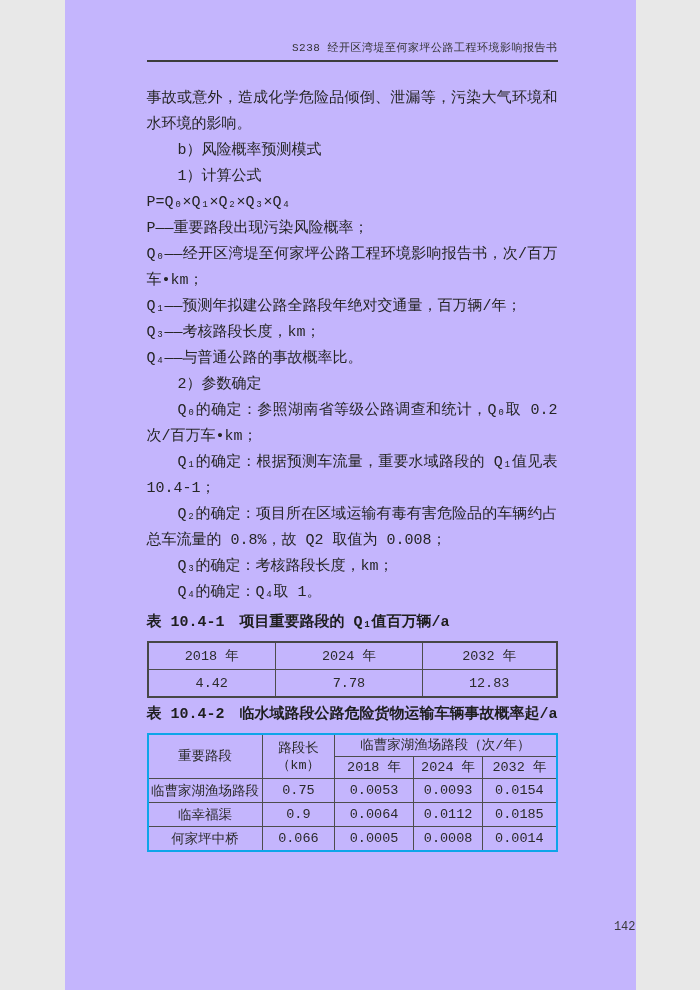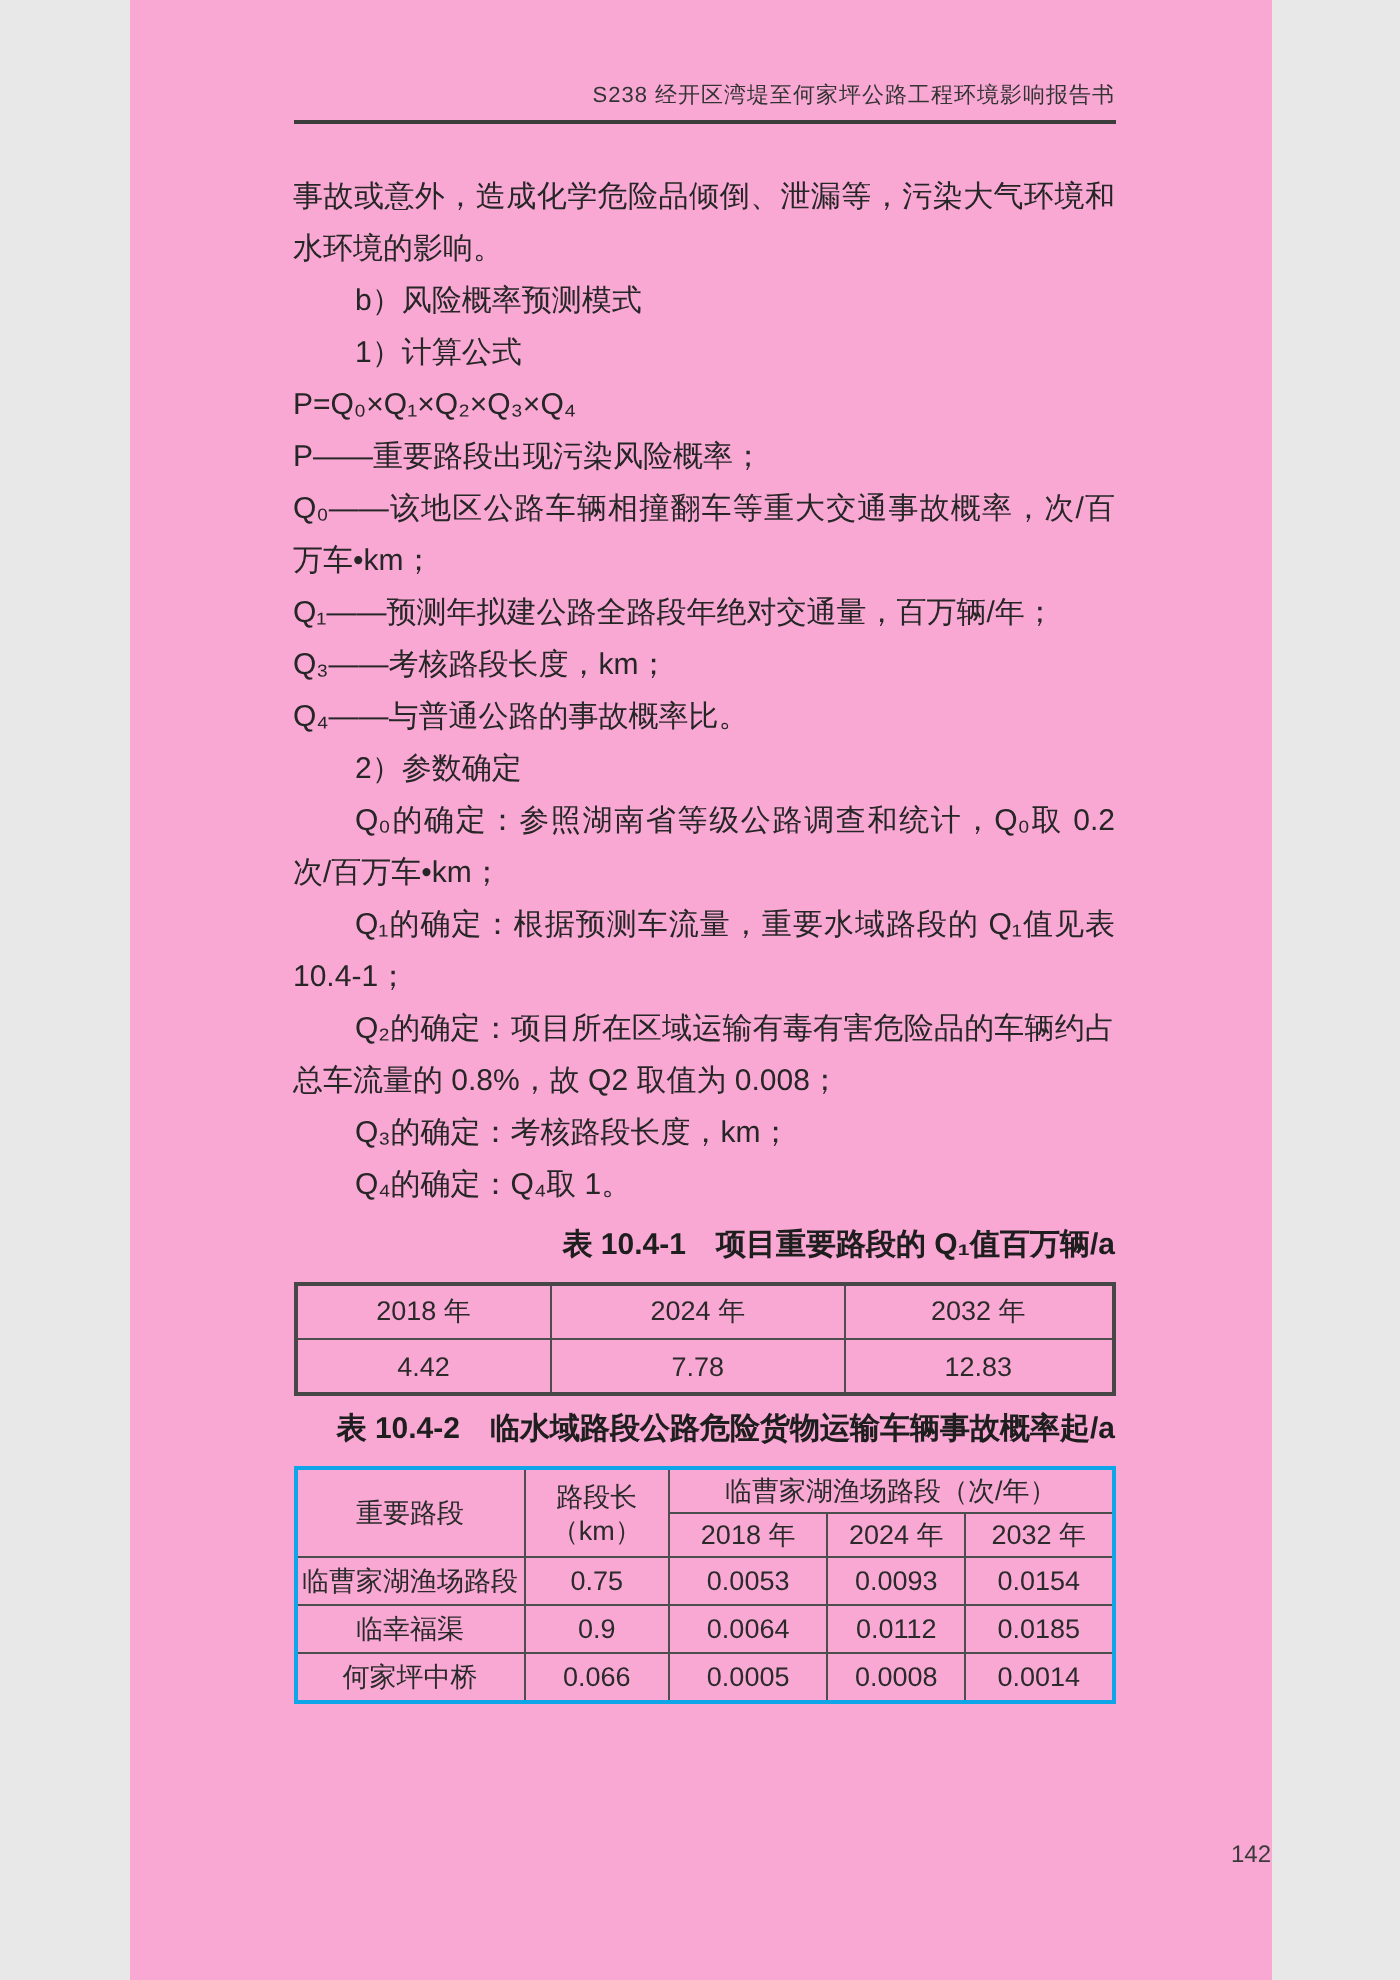--- a/index.html
+++ b/index.html
@@ -1,21 +1,21 @@
 <!DOCTYPE html>
 <html><head>
 <meta charset="utf-8">
 <style>
   html,body { margin:0; padding:0; background:#e8e8e8; }
   .page {
     position:relative;
     width:571px; height:990px;
     margin:0 auto;
-    background:#f9a8d4;
-    font-family:Liberation Sans, sans-serif;
+    background:#c4b5fd;
+    font-family:Liberation Mono, monospace;
     color:#262626;
     overflow:hidden;
   }
   .header {
     position:absolute; top:40px; left:82px; right:78px;
     text-align:right;
     font-size:11px;
     letter-spacing:0.5px;
     color:#333;
     border-bottom:2px solid #3c3c3c;
@@ -30,21 +30,21 @@
     line-height:26px;
     text-align:justify;
     color:#262626;
   }
   .ind { text-indent:31px; }
   .table-title {
     margin-top:3px;
     font-size:15px;
     line-height:27px;
     font-weight:bold;
-    text-align:right;
+    text-align:left;
     color:#1e1e1e;
   }
   .after-table { margin-top:13px; }
   table {
     border-collapse:collapse;
     width:100%;
     table-layout:fixed;
     border-radius:10px;
   }
   .t1 { margin-top:5px; border:2px solid #474747; }
@@ -78,21 +78,21 @@
     <span>S238 经开区湾堤至何家坪公路工程环境影响报告书</span>
   </div>
 
   <div class="content">
 
     <p class="p">事故或意外，造成化学危险品倾倒、泄漏等，污染大气环境和水环境的影响。</p>
     <p class="p ind">b）风险概率预测模式</p>
     <p class="p ind">1）计算公式</p>
     <p class="p">P=Q₀×Q₁×Q₂×Q₃×Q₄</p>
     <p class="p">P——重要路段出现污染风险概率；</p>
-    <p class="p">Q₀——该地区公路车辆相撞翻车等重大交通事故概率，次/百万车•km；</p>
+    <p class="p">Q₀——经开区湾堤至何家坪公路工程环境影响报告书，次/百万车•km；</p>
     <p class="p">Q₁——预测年拟建公路全路段年绝对交通量，百万辆/年；</p>
     <p class="p">Q₃——考核路段长度，km；</p>
     <p class="p">Q₄——与普通公路的事故概率比。</p>
     <p class="p ind">2）参数确定</p>
     <p class="p ind">Q₀的确定：参照湖南省等级公路调查和统计，Q₀取 0.2 次/百万车•km；</p>
     <p class="p ind">Q₁的确定：根据预测车流量，重要水域路段的 Q₁值见表 10.4-1；</p>
     <p class="p ind">Q₂的确定：项目所在区域运输有毒有害危险品的车辆约占总车流量的 0.8%，故 Q2 取值为 0.008；</p>
     <p class="p ind">Q₃的确定：考核路段长度，km；</p>
     <p class="p ind">Q₄的确定：Q₄取 1。</p>
 

